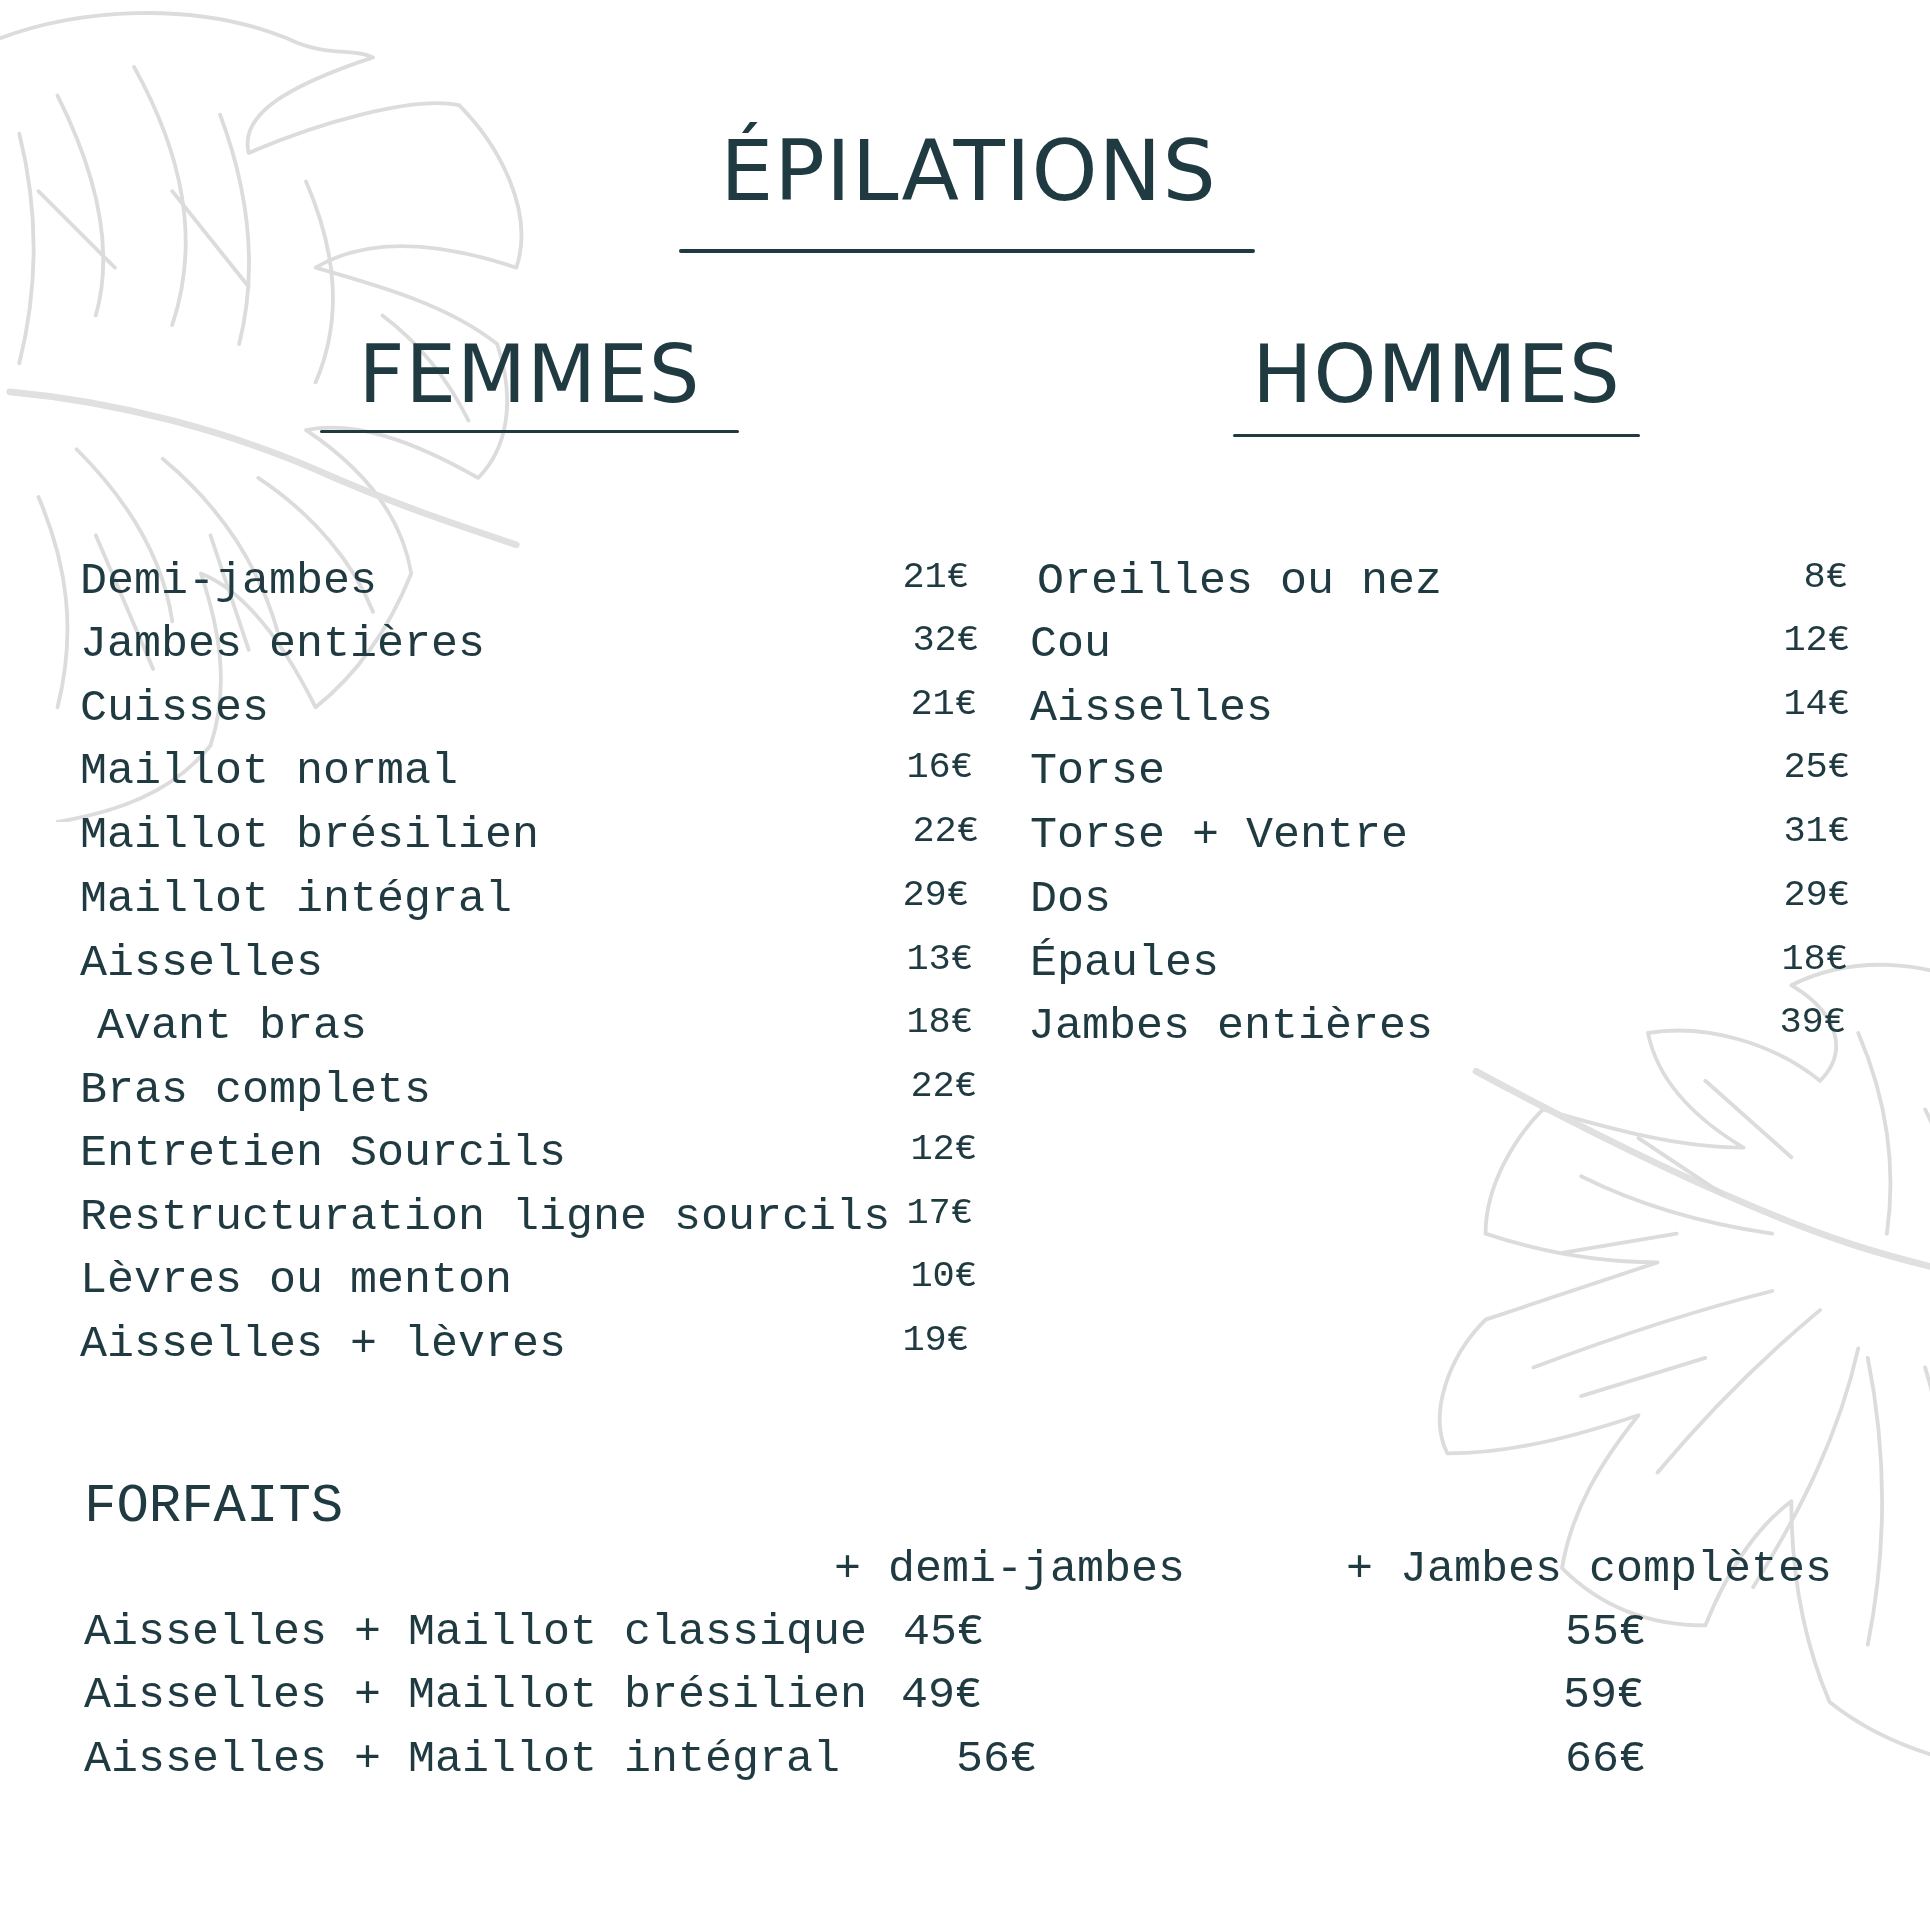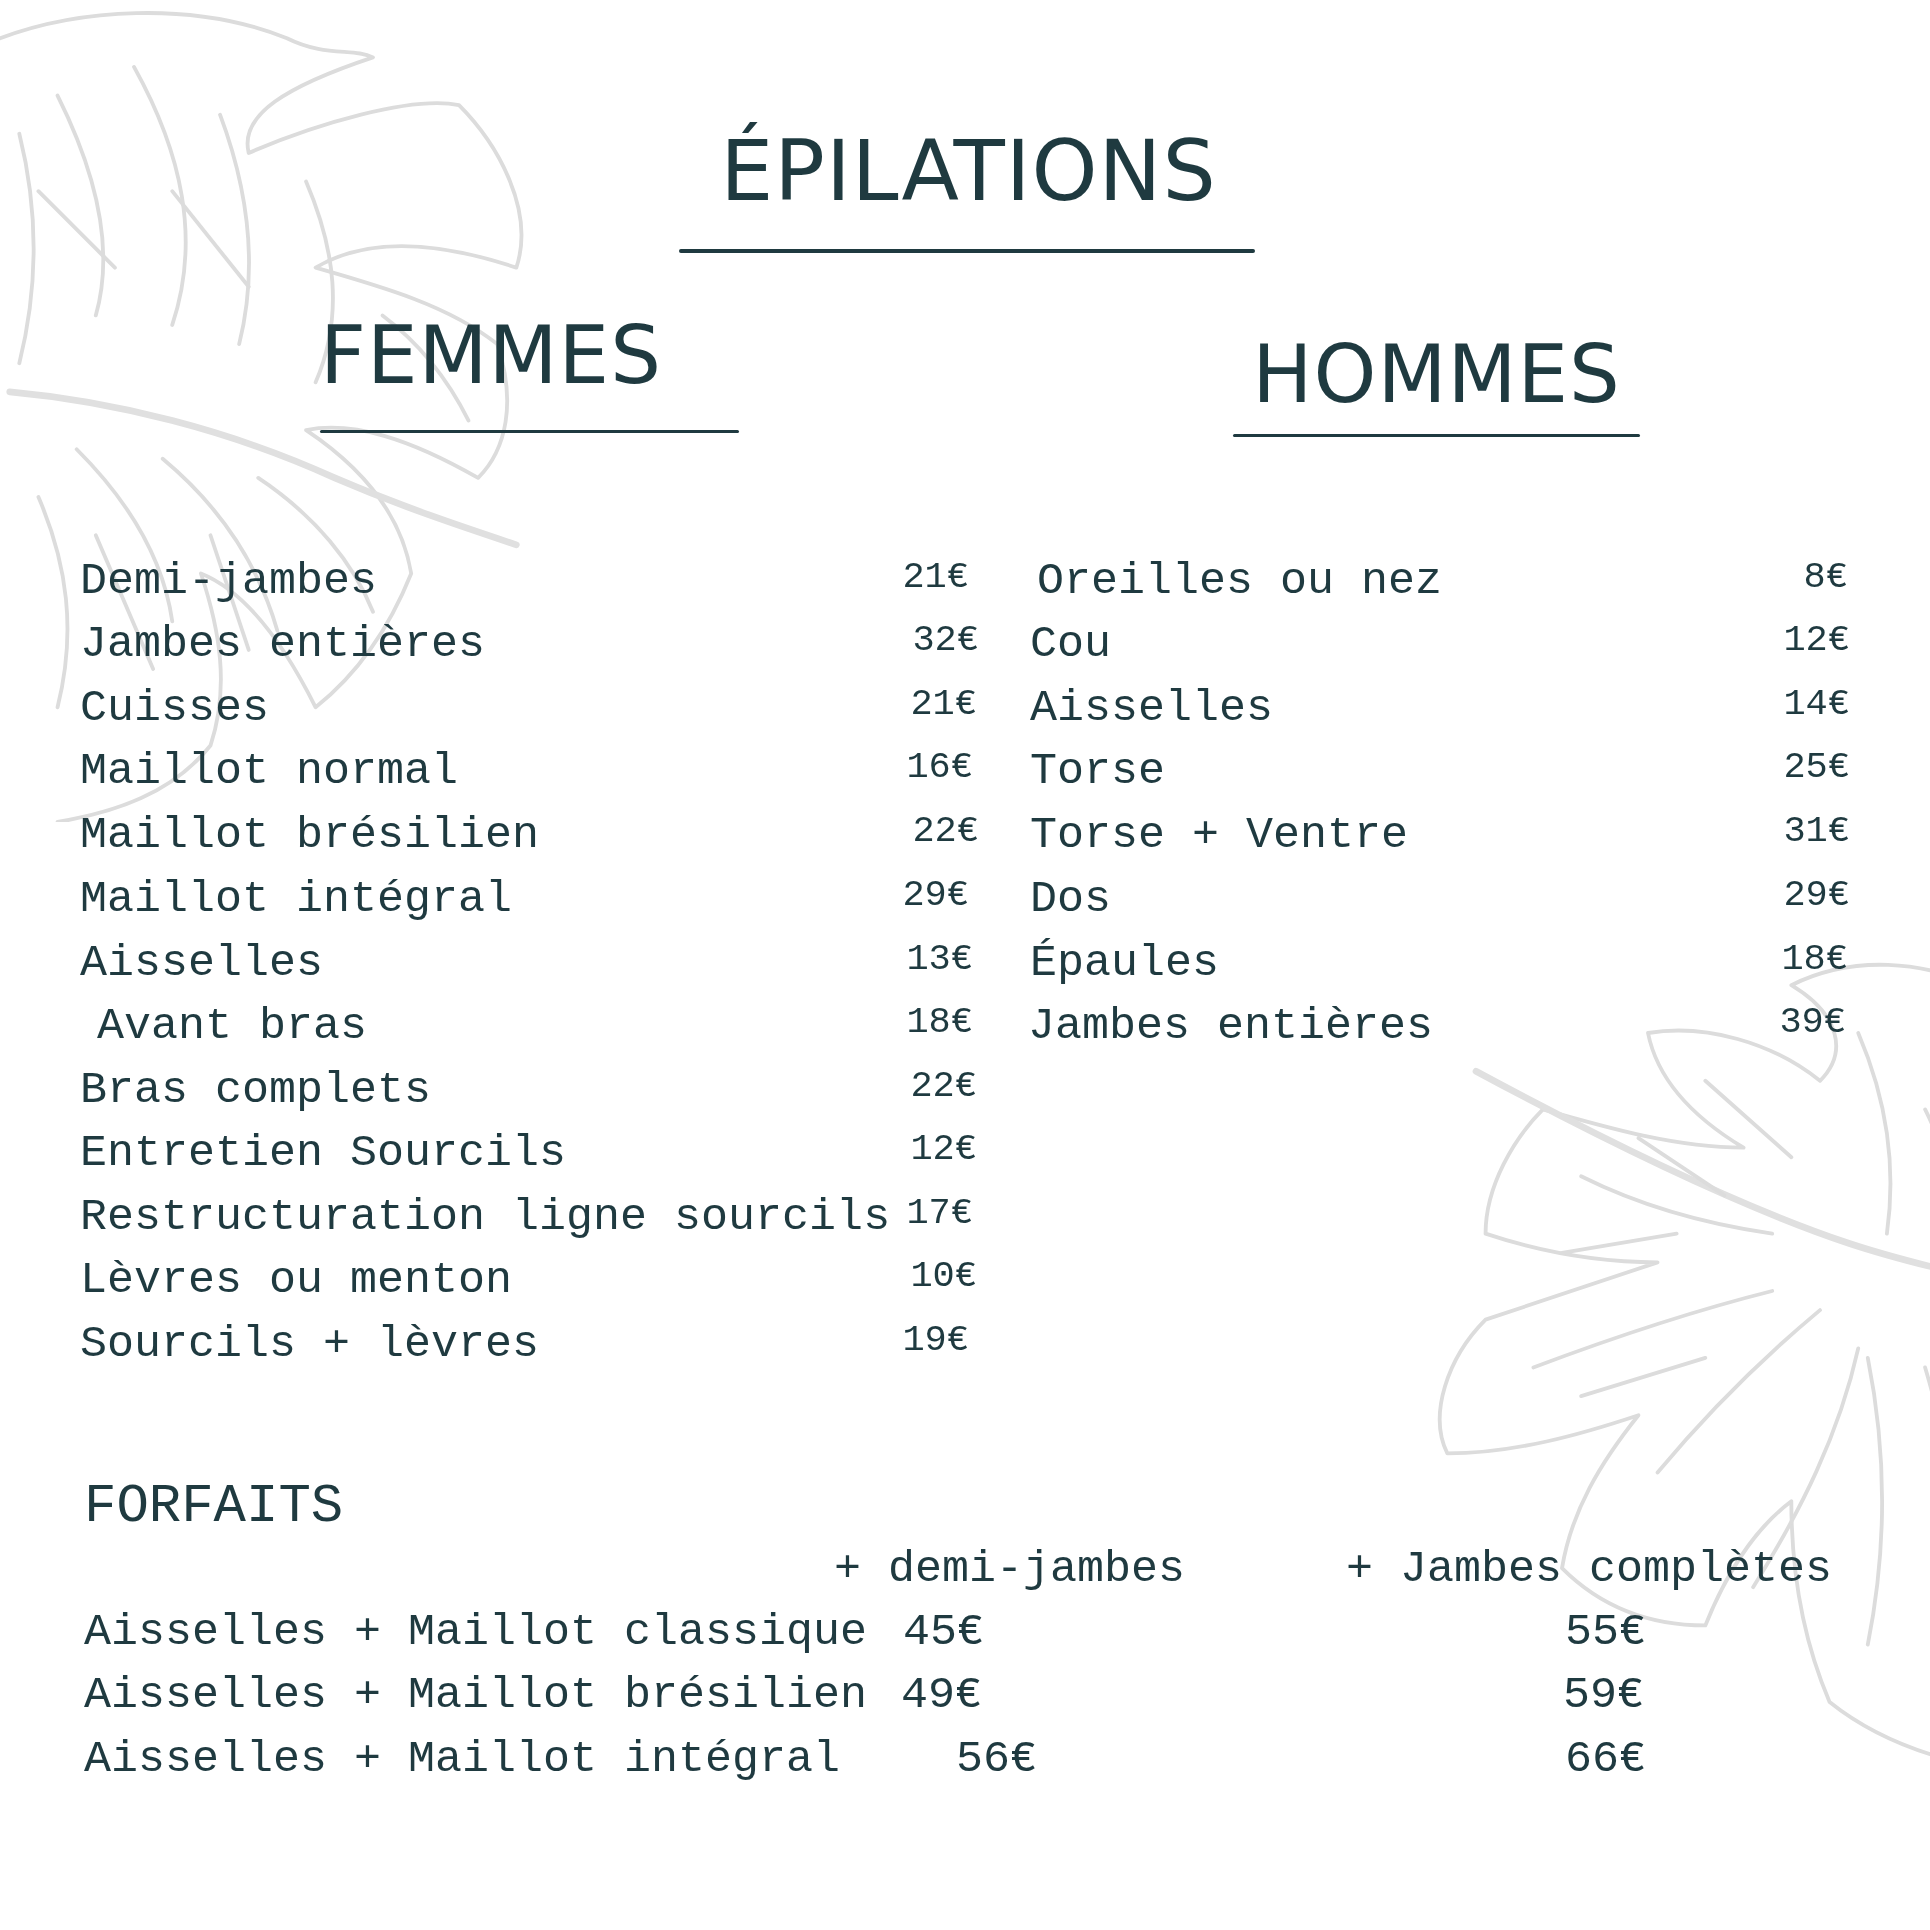--- a/index.html
+++ b/index.html
@@ -54,21 +54,21 @@
     <path d="M380,700 C430,620 470,540 490,450"></path>
   <line x1="180" y1="350" x2="300" y2="330"></line>
     <line x1="200" y1="500" x2="330" y2="460"></line>
   <line x1="330" y1="170" x2="420" y2="250"></line>
     <line x1="260" y1="230" x2="350" y2="290"></line>
 </svg>
 
 <div class="abs title" style="left:0;width:1937px;top:129px;text-align:center;font-size:84px;">ÉPILATIONS</div>
 <div class="rule" style="left:679px;width:576px;top:249px;"></div>
 
-<div class="abs title" style="left:320px;width:419px;top:316px;text-align:left;">FEMMES</div>
+<div class="abs title" style="left:320px;width:419px;top:335px;text-align:center;">FEMMES</div>
 <div class="rule" style="left:320px;width:419px;top:430px;height:2.9px;"></div>
 
 <div class="abs title" style="left:1233px;width:407px;top:335px;text-align:center;">HOMMES</div>
 <div class="rule" style="left:1233px;width:407px;top:434px;height:2.9px;"></div>
 
 <div>
   <div>
       <span class="abs row-text" style="left:80px;top:559px">Demi-jambes</span>
       <span class="abs price" style="right:962px;top:559px">21€</span>
     </div>
@@ -110,21 +110,21 @@
     </div>
   <div>
       <span class="abs row-text" style="left:80px;top:1195px">Restructuration ligne sourcils</span>
       <span class="abs price" style="right:958px;top:1195px">17€</span>
     </div>
   <div>
       <span class="abs row-text" style="left:80px;top:1258px">Lèvres ou menton</span>
       <span class="abs price" style="right:954px;top:1258px">10€</span>
     </div>
   <div>
-      <span class="abs row-text" style="left:80px;top:1322px">Sourcils + lèvres</span>
+      <span class="abs row-text" style="left:80px;top:1322px">Aisselles + lèvres</span>
       <span class="abs price" style="right:962px;top:1322px">19€</span>
     </div>
 </div>
 
 <div>
   <div>
       <span class="abs row-text" style="left:1037px;top:559px">Oreilles ou nez</span>
       <span class="abs price" style="right:83px;top:559px">8€</span>
     </div>
   <div>

